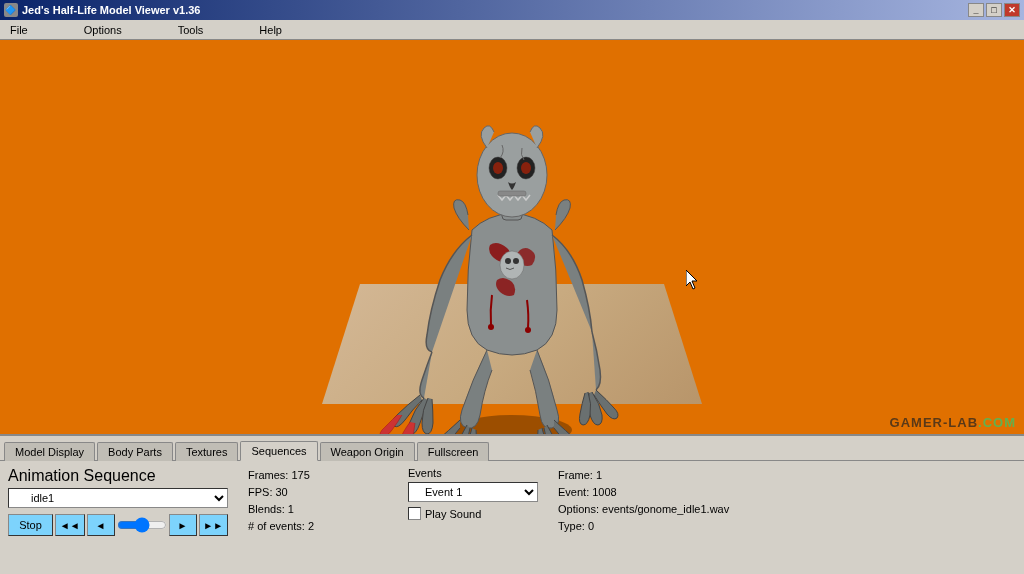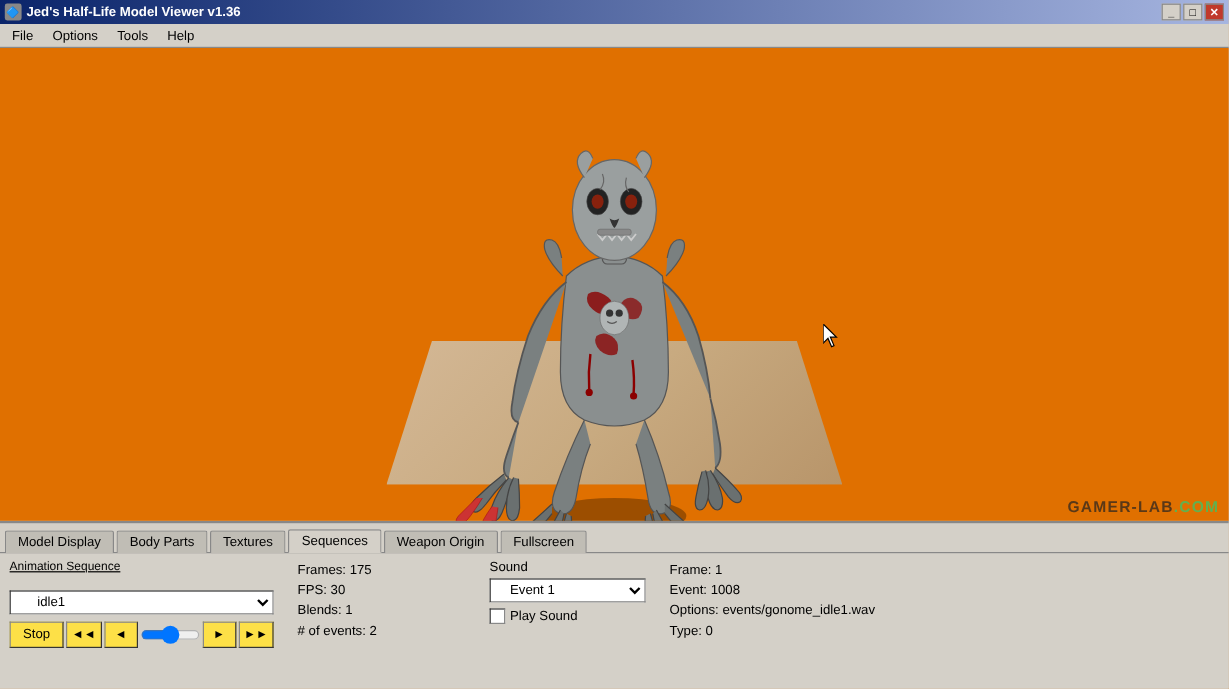--- a/index.html
+++ b/index.html
@@ -20,21 +20,21 @@
     .title-icon { width: 14px; height: 14px; background: #888; border-radius: 2px; font-size: 9px; display: flex; align-items: center; justify-content: center; color: white; }
     .title-text { font-size: 11px; font-weight: bold; }
     .title-buttons { display: flex; gap: 2px; }
     .title-btn {
       width: 16px; height: 14px; background: #d4d0c8; border: 1px solid #888; font-size: 9px; display: flex; align-items: center; justify-content: center; cursor: pointer; color: black; font-weight: bold;
     }
     .title-btn.close { background: #c0392b; color: white; }
 
     
     .menu-bar {
-      background: #d4d0c8; height: 20px; display: flex; align-items: center; border-bottom: 1px solid #888; padding: 0 2px;
+      background: #d4d0c8; height: 20px; display: flex; align-items: center; border-bottom: 1px solid #888; padding: 0 2px; gap: 40px;
     }
     .menu-item { padding: 2px 8px; cursor: pointer; font-size: 11px; }
 
     
     .main-container { display: flex; flex-direction: column; height: calc(574px - 40px); }
 
     
     .viewport {
       background: #e07000;
       flex: 1;
@@ -101,29 +101,29 @@
     .tab-content-area {
       border-top: 1px solid #888;
       padding: 6px 8px;
       display: flex;
       gap: 20px;
       height: calc(100% - 32px);
     }
 
     
     .col-left { width: 220px; flex-shrink: 0; }
-    .col-left label { display: block; font-size: 10px; margin-bottom: 14px; text-decoration: underline; }
+    .col-left label { display: block; font-size: 16px; margin-bottom: 3px; }
     .seq-dropdown-row { display: flex; align-items: center; gap: 4px; margin-bottom: 6px; }
     .seq-select {
       flex: 1; height: 20px; font-size: 11px; background: white; border: 1px inset #888; padding: 1px 18px;
     }
 
     .ctrl-row { display: flex; gap: 2px; align-items: center; margin-bottom: 6px; }
     .ctrl-btn {
-      background: #fde047; border: 1px outset #888; cursor: pointer; height: 22px; padding: 0 8px; font-size: 11px; display: flex; align-items: center; justify-content: center;
+      background: #7dd3fc; border: 1px outset #888; cursor: pointer; height: 22px; padding: 0 8px; font-size: 11px; display: flex; align-items: center; justify-content: center;
     }
     .ctrl-btn.stop { min-width: 45px; }
     .ctrl-btn.nav { min-width: 28px; font-size: 10px; }
 
     .speed-row { display: flex; align-items: center; gap: 6px; }
     .speed-slider { flex: 1; height: 16px; }
     .speed-label { font-size: 11px; }
 
     
     .col-middle { width: 140px; flex-shrink: 0; }
@@ -313,21 +313,21 @@
       </div>
 
       <div class="col-middle">
         <div class="info-line">Frames: 175</div>
         <div class="info-line">FPS: 30</div>
         <div class="info-line">Blends: 1</div>
         <div class="info-line"># of events: 2</div>
       </div>
 
       <div class="col-events">
-        <div class="events-label">Sound</div>
+        <div class="events-label">Events</div>
         <div class="events-dropdown-row">
           <select class="events-select">
             <option>Event 1</option>
           </select>
         </div>
         <div class="play-sound-row">
           <div class="checkbox"></div>
           <span>Play Sound</span>
         </div>
       </div>

